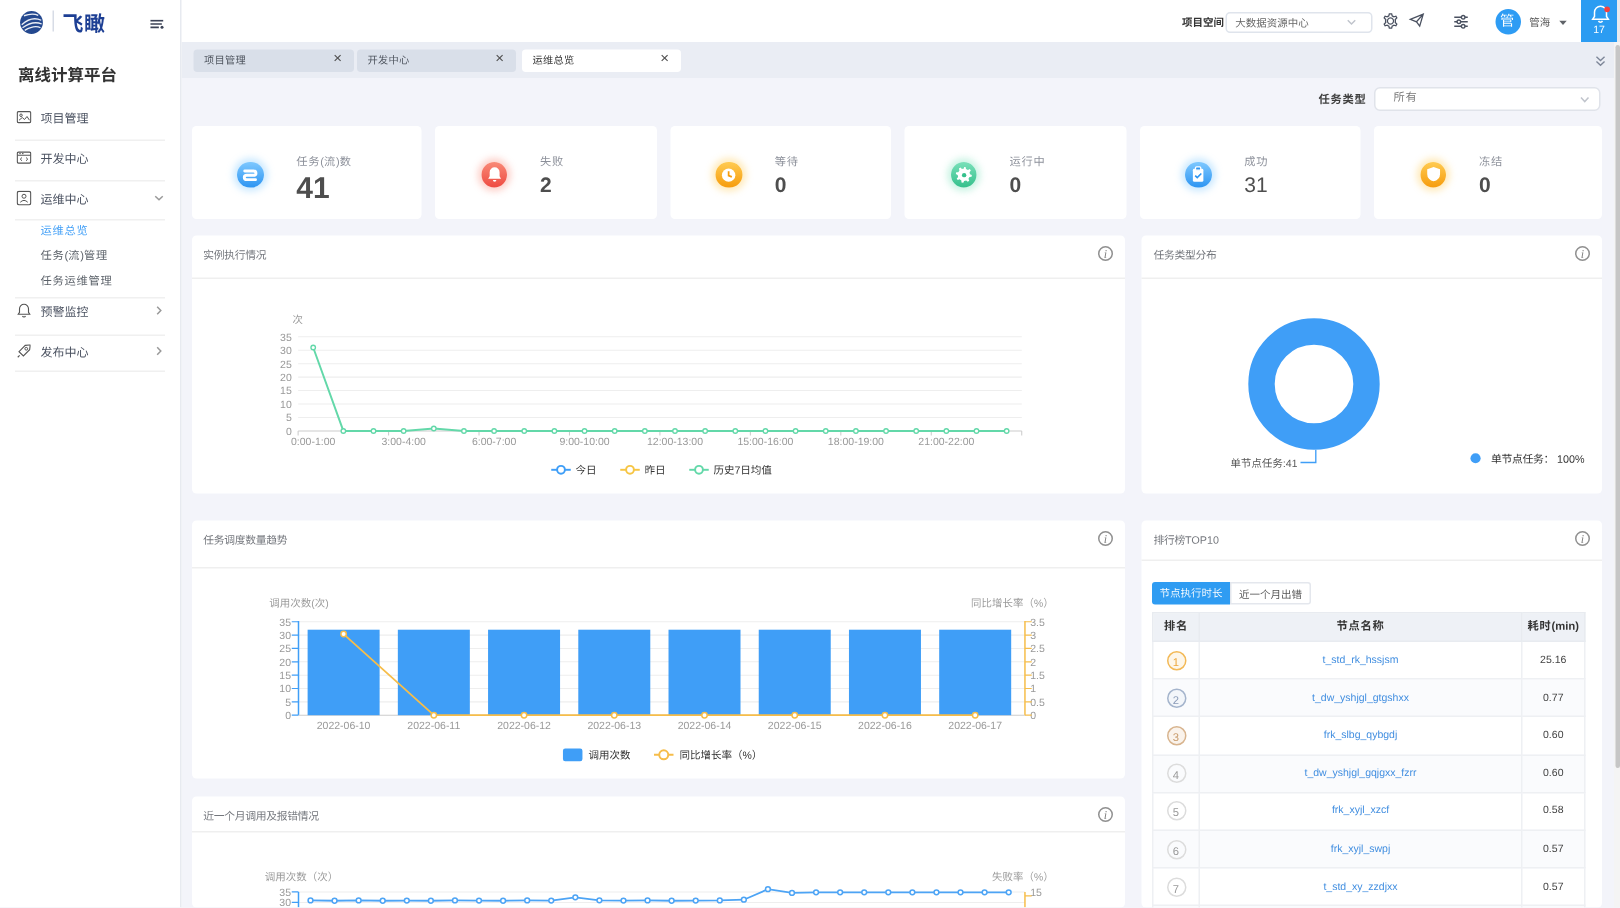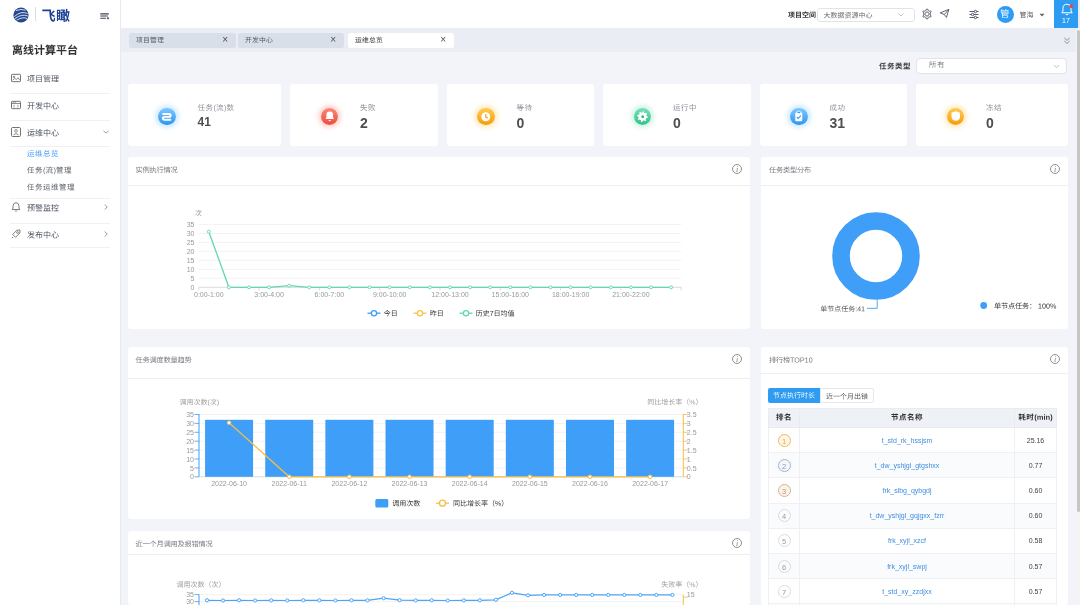--- a/index.html
+++ b/index.html
@@ -721,21 +721,21 @@
 <div class="abs" style="left:1077.7px;top:0;width:2.3px;height:28px;background:#e8eaee;z-index:9"></div>
 <div class="abs" style="left:1076px;top:28px;width:4px;height:577px;background:#f4f4f4;z-index:9"></div>
 <div class="abs" style="left:1076.5px;top:30px;width:3px;height:482px;background:#c6c6c6;border-radius:2px;z-index:10"></div>
 
 <div style="position: absolute; left: 127.5px; top: 84px; width: 153.5px; height: 62px; z-index: 2;">
     <div style="position:absolute;left:30.5px;top:23.5px;width:17.5px;height:17.5px;border-radius:50%;background:linear-gradient(180deg,#7ec8ff,#2d95f2);box-shadow:0 0 5px 2.5px #7ec8ff66"></div>
     <svg style="position:absolute;left:30.5px;top:23.5px" width="17.5" height="17.5" viewBox="0 0 18 18">
       <path d="M5.3 6.2 H11.3 Q13 6.2 13 7.7 Q13 9.1 11.3 9.1 H6.7 Q5 9.1 5 10.6 Q5 12.1 6.7 12.1 H12.7" stroke="#fff" stroke-width="2" fill="none" stroke-linecap="round"></path>
     </svg>
     <div style="position:absolute;left:70px;top:19.5px;font-size:7.5px;color:#8b8f99"></div>
-    <div style="position:absolute;left:70px;top:31px;font-size:12px;font-weight:bold;color:#4e4e4e">41</div>
+    <div style="position:absolute;left:70px;top:31px;font-size:20px;font-weight:bold;color:#4e4e4e">41</div>
   </div>
 <div style="position: absolute; left: 290px; top: 84px; width: 147.5px; height: 62px; z-index: 2;">
     <div style="position:absolute;left:30.5px;top:23.5px;width:17.5px;height:17.5px;border-radius:50%;background:linear-gradient(180deg,#f98a77,#ee4a41);box-shadow:0 0 5px 2.5px #f98a7766"></div>
     <svg style="position:absolute;left:30.5px;top:23.5px" width="17.5" height="17.5" viewBox="0 0 18 18">
       <path d="M9 3.6 A3.4 3.4 0 0 0 5.6 7 V9.8 L4.6 11.4 H13.4 L12.4 9.8 V7 A3.4 3.4 0 0 0 9 3.6" fill="#fff"></path>
       <path d="M7.8 12.4 A1.2 1.2 0 0 0 10.2 12.4" fill="#fff"></path>
     </svg>
     <div style="position:absolute;left:70px;top:19.5px;font-size:7.5px;color:#8b8f99"></div>
     <div style="position:absolute;left:70px;top:31px;font-size:14px;font-weight:bold;color:#4e4e4e">2</div>
   </div>
@@ -758,21 +758,21 @@
     <div style="position:absolute;left:70px;top:31px;font-size:14px;font-weight:bold;color:#4e4e4e">0</div>
   </div>
 <div style="position: absolute; left: 759.5px; top: 84px; width: 147.5px; height: 62px; z-index: 2;">
     <div style="position:absolute;left:30.5px;top:23.5px;width:17.5px;height:17.5px;border-radius:50%;background:linear-gradient(180deg,#7ec8ff,#2d95f2);box-shadow:0 0 5px 2.5px #7ec8ff66"></div>
     <svg style="position:absolute;left:30.5px;top:23.5px" width="17.5" height="17.5" viewBox="0 0 18 18">
       <rect x="5.4" y="4.6" width="7.2" height="9" rx="1" fill="#fff"></rect>
       <rect x="7.2" y="3.4" width="3.6" height="2.2" rx="0.7" fill="#2d95f2" stroke="#fff" stroke-width="0.9"></rect>
       <path d="M7 9.3 L8.4 10.7 L11.2 7.9" stroke="#2d95f2" stroke-width="1.1" fill="none"></path>
     </svg>
     <div style="position:absolute;left:70px;top:19.5px;font-size:7.5px;color:#8b8f99"></div>
-    <div style="position:absolute;left:70px;top:31px;font-size:14px;font-weight:bold;color:#4e4e4e">31</div>
+    <div style="position:absolute;left:70px;top:31px;font-size:14px;font-weight:normal;color:#4e4e4e">31</div>
   </div>
 <div style="position: absolute; left: 916px; top: 84px; width: 152px; height: 62px; z-index: 2;">
     <div style="position:absolute;left:30.5px;top:23.5px;width:17.5px;height:17.5px;border-radius:50%;background:linear-gradient(180deg,#ffcb52,#f69c0c);box-shadow:0 0 5px 2.5px #ffcb5266"></div>
     <svg style="position:absolute;left:30.5px;top:23.5px" width="17.5" height="17.5" viewBox="0 0 18 18">
       <path d="M9 3.4 L13.4 5 V8.2 A4.9 4.9 0 0 1 9 13.2 A4.9 4.9 0 0 1 4.6 8.2 V5 Z" fill="#fff"></path>
     </svg>
     <div style="position:absolute;left:70px;top:19.5px;font-size:7.5px;color:#8b8f99"></div>
     <div style="position:absolute;left:70px;top:31px;font-size:14px;font-weight:bold;color:#4e4e4e">0</div>
   </div>
 

